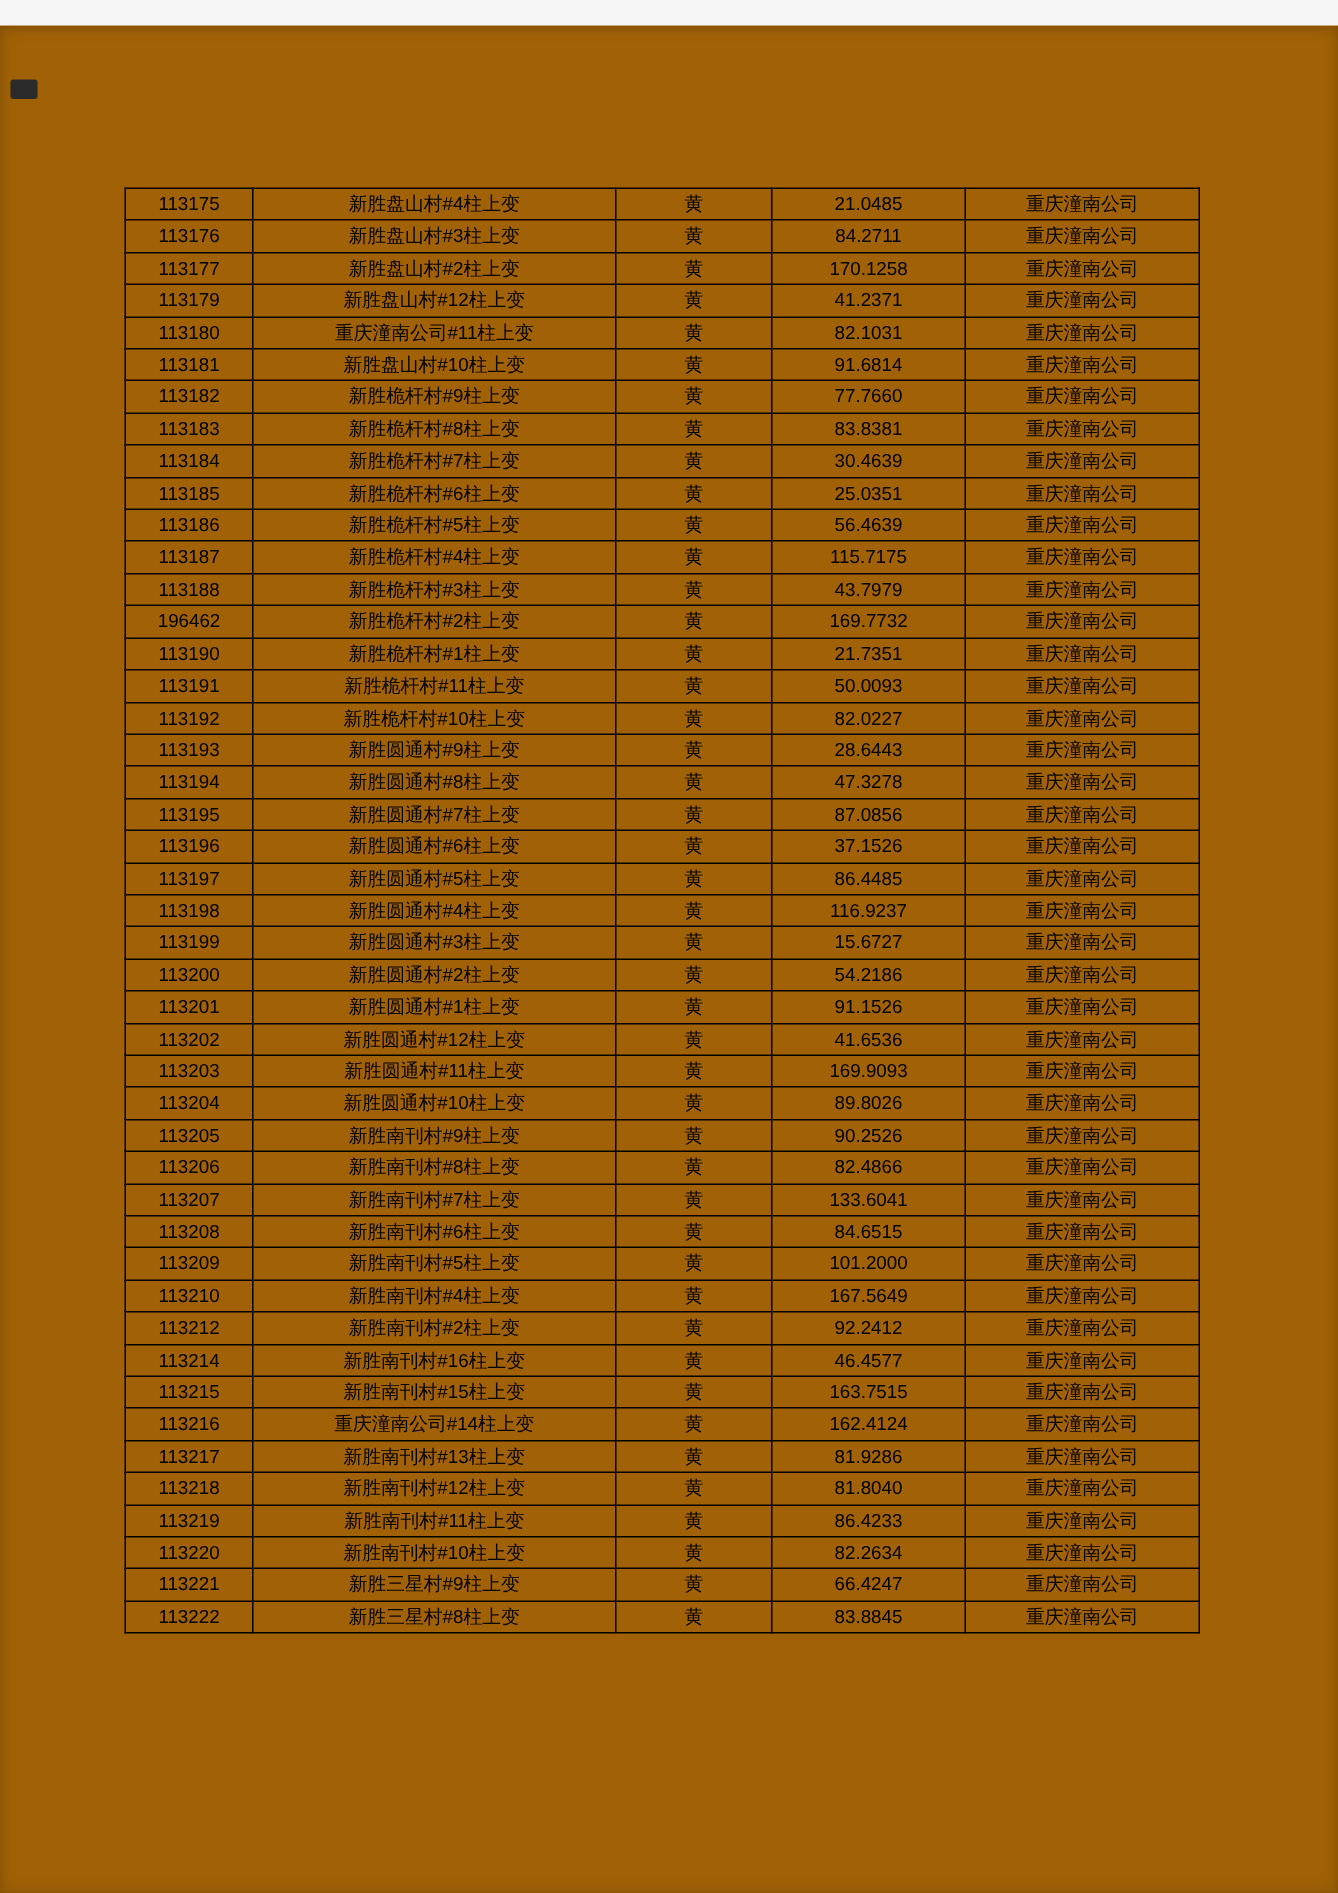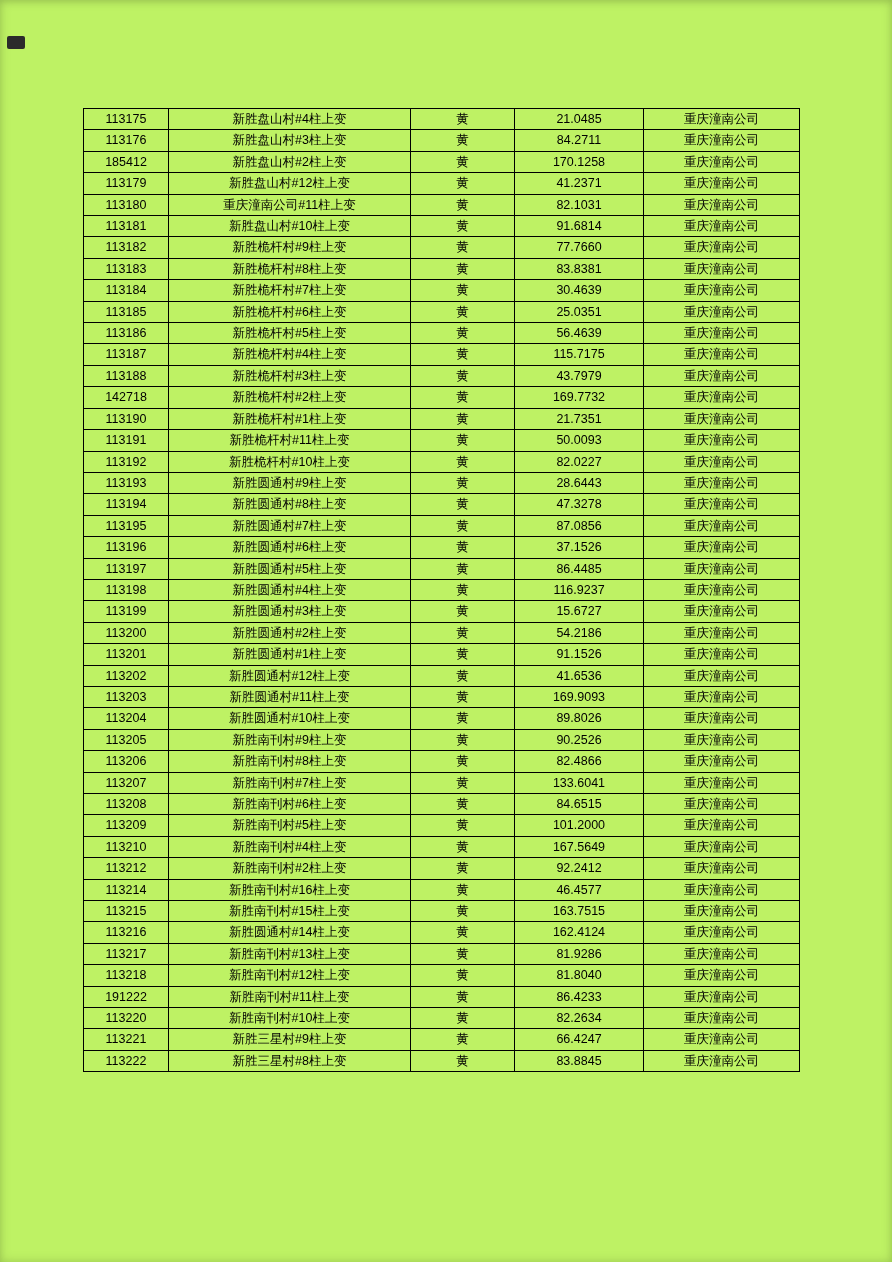--- a/index.html
+++ b/index.html
@@ -10,22 +10,23 @@
     width: 892px;
     height: 1262px;
     position: relative;
     overflow: hidden;
     background: #f6f6f6;
     font-family: "Liberation Sans", "DejaVu Sans", sans-serif;
   }
   .page {
     position: absolute;
     inset: 0;
-    background: #bef264;
+    background: #a16207;
     box-shadow: inset 0 0 12px rgba(0,0,0,0.14), inset 0 2px 6px rgba(0,0,0,0.10);
+    margin-top: 17px;
   }
   .ink-mark {
     position: absolute;
     left: 7px;
     top: 36px;
     width: 18px;
     height: 13px;
     background: #2b2b2b;
     border-radius: 2px;
   }
@@ -78,21 +79,21 @@
           <td>重庆潼南公司</td>
         </tr>
         <tr>
           <td>113176</td>
           <td>新胜盘山村#3柱上变</td>
           <td>黄</td>
           <td>84.2711</td>
           <td>重庆潼南公司</td>
         </tr>
         <tr>
-          <td>185412</td>
+          <td>113177</td>
           <td>新胜盘山村#2柱上变</td>
           <td>黄</td>
           <td>170.1258</td>
           <td>重庆潼南公司</td>
         </tr>
         <tr>
           <td>113179</td>
           <td>新胜盘山村#12柱上变</td>
           <td>黄</td>
           <td>41.2371</td>
@@ -155,21 +156,21 @@
           <td>重庆潼南公司</td>
         </tr>
         <tr>
           <td>113188</td>
           <td>新胜桅杆村#3柱上变</td>
           <td>黄</td>
           <td>43.7979</td>
           <td>重庆潼南公司</td>
         </tr>
         <tr>
-          <td>142718</td>
+          <td>196462</td>
           <td>新胜桅杆村#2柱上变</td>
           <td>黄</td>
           <td>169.7732</td>
           <td>重庆潼南公司</td>
         </tr>
         <tr>
           <td>113190</td>
           <td>新胜桅杆村#1柱上变</td>
           <td>黄</td>
           <td>21.7351</td>
@@ -331,41 +332,41 @@
         </tr>
         <tr>
           <td>113215</td>
           <td>新胜南刊村#15柱上变</td>
           <td>黄</td>
           <td>163.7515</td>
           <td>重庆潼南公司</td>
         </tr>
         <tr>
           <td>113216</td>
-          <td>新胜圆通村#14柱上变</td>
+          <td>重庆潼南公司#14柱上变</td>
           <td>黄</td>
           <td>162.4124</td>
           <td>重庆潼南公司</td>
         </tr>
         <tr>
           <td>113217</td>
           <td>新胜南刊村#13柱上变</td>
           <td>黄</td>
           <td>81.9286</td>
           <td>重庆潼南公司</td>
         </tr>
         <tr>
           <td>113218</td>
           <td>新胜南刊村#12柱上变</td>
           <td>黄</td>
           <td>81.8040</td>
           <td>重庆潼南公司</td>
         </tr>
         <tr>
-          <td>191222</td>
+          <td>113219</td>
           <td>新胜南刊村#11柱上变</td>
           <td>黄</td>
           <td>86.4233</td>
           <td>重庆潼南公司</td>
         </tr>
         <tr>
           <td>113220</td>
           <td>新胜南刊村#10柱上变</td>
           <td>黄</td>
           <td>82.2634</td>

